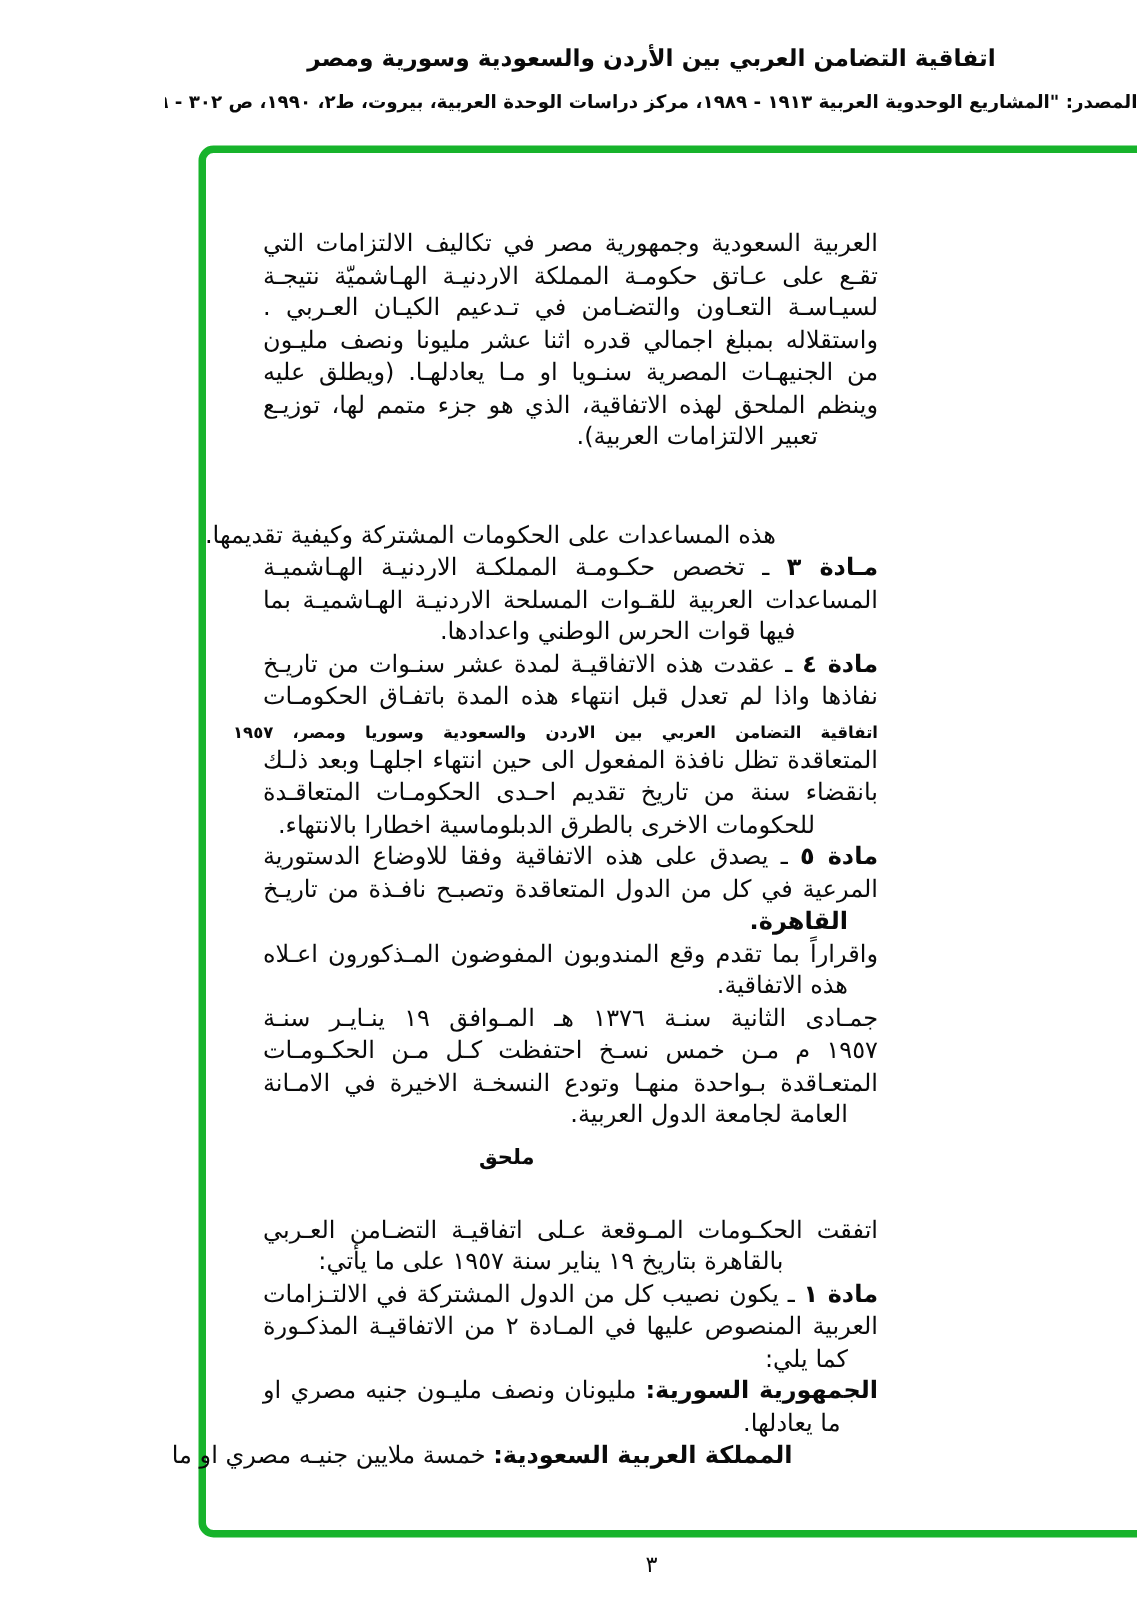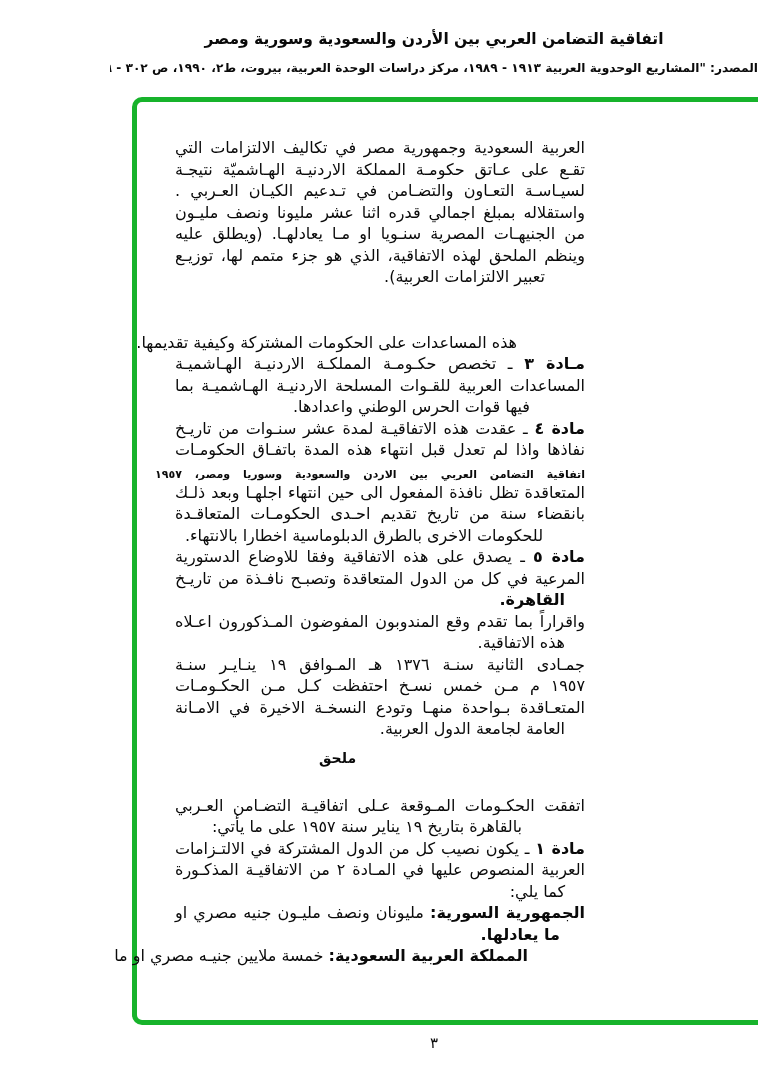--- a/index.html
+++ b/index.html
@@ -27,21 +27,21 @@
     position:absolute;
     left:22px;top:97px;
     width:711px;height:928px;
     box-sizing:border-box;
     border:5px solid #17b32b;
     border-radius:10px;
     background:#ffffff;
   }
   .doc{
     position:absolute;
-    top:137px;right:173px;
+    top:151px;right:173px;
     width:410px;
     font-size:16px;
     direction:rtl;
   }
   .ln{
     height:21.5px;line-height:21.5px;
     white-space:nowrap;
     box-sizing:border-box;
   }
   .just{
@@ -109,19 +109,19 @@
       <div class="ln just"><span>١٩٥٧ م مـن خمس نسـخ احتفظت كـل مـن الحكـومـات</span></div>
       <div class="ln just"><span>المتعـاقدة بـواحدة منهـا وتودع النسخـة الاخيرة في الامـانة</span></div>
       <div class="ln right" style="padding-right: 20px;"><span>العامة لجامعة الدول العربية.</span></div>
       <div class="heading right" style="padding-right: 85px;"><b>ملحق</b></div>
       <div class="ln just"><span>اتفقت الحكـومات المـوقعة عـلى اتفاقيـة التضـامن العـربي</span></div>
       <div class="ln right" style="padding-right: 63px;"><span>بالقاهرة بتاريخ ١٩ يناير سنة ١٩٥٧ على ما يأتي:</span></div>
       <div class="ln just"><b>مادة ١</b><span> ـ يكون نصيب كل من الدول المشتركة في الالتـزامات</span></div>
       <div class="ln just"><span>العربية المنصوص عليها في المـادة ٢ من الاتفاقيـة المذكـورة</span></div>
       <div class="ln right" style="padding-right: 20px;"><span>كما يلي:</span></div>
       <div class="ln just"><b>الجمهورية السورية:</b><span> مليونان ونصف مليـون جنيه مصري او</span></div>
-      <div class="ln right" style="padding-right: 25px; font-weight: bold;"><span>ما يعادلها.</span></div>
+      <div class="ln right" style="padding-right: 25px;"><span>ما يعادلها.</span></div>
       <div class="ln right" style="padding-right: 57px;"><b>المملكة العربية السعودية:</b><span> خمسة ملايين جنيـه مصري او ما</span></div>
     </div>
 
   <div class="pagenum">٣</div>
 
 </div>
 
 </body></html>

